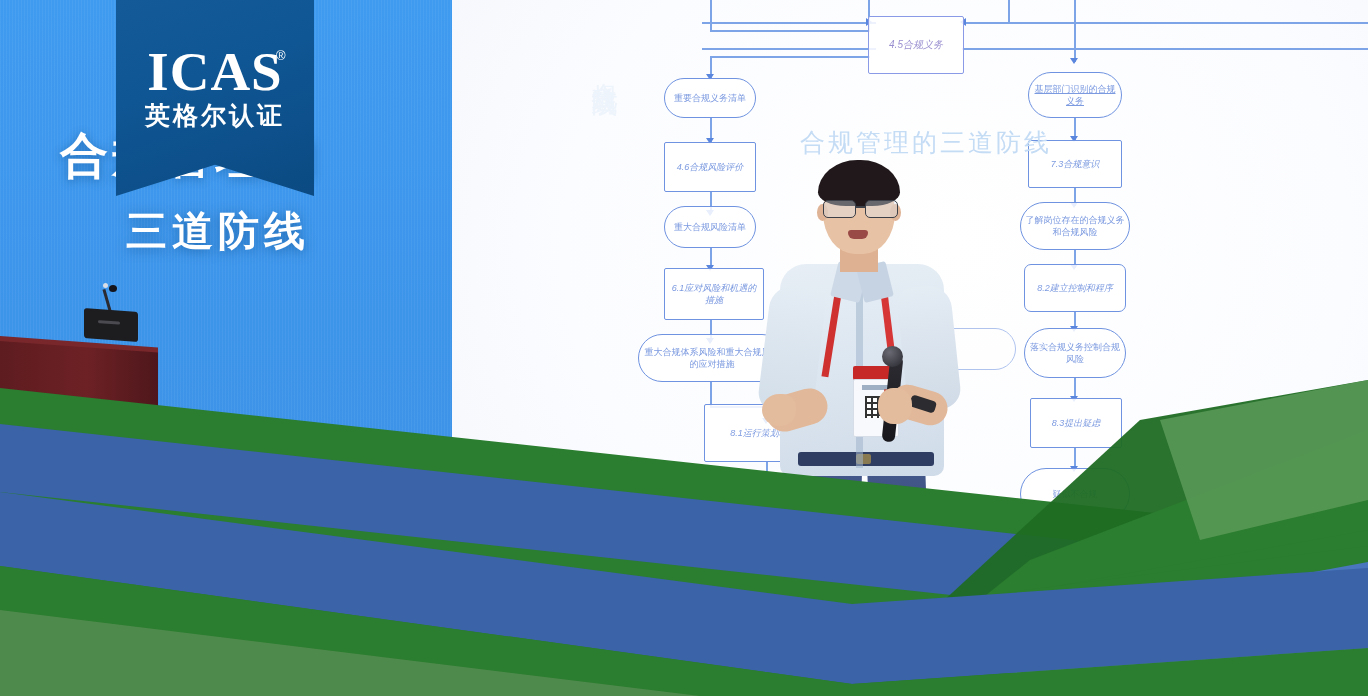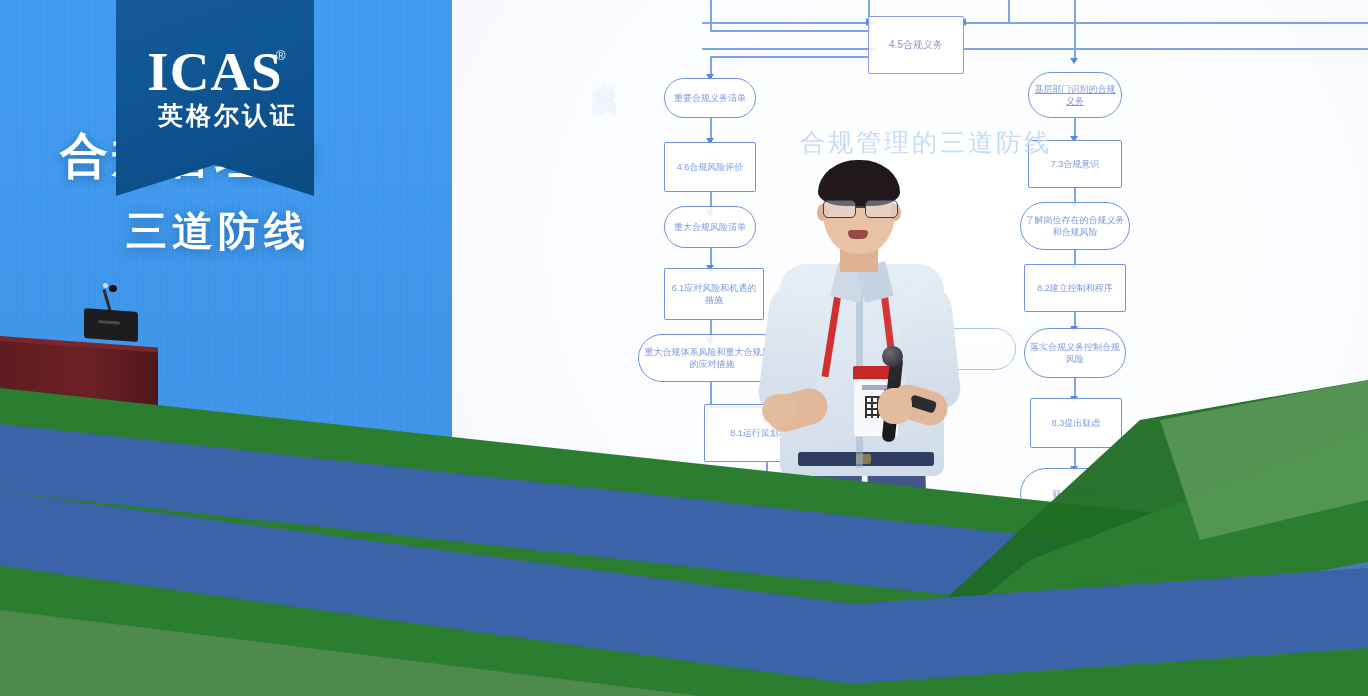--- a/index.html
+++ b/index.html
@@ -26,21 +26,21 @@
   
   .slide-heading{position:absolute;left:800px;top:126px;font-size:25px;
         color:#c5dcf5;letter-spacing:3px;white-space:nowrap;font-weight:400;}
 
   
   .fc{position:absolute;left:452px;top:0;width:916px;height:696px;}
   .node{position:absolute;box-sizing:border-box;border:1.6px solid #6f93e0;
         background:rgba(255,255,255,.86);display:flex;align-items:center;
         justify-content:center;text-align:center;color:#7c9ae0;
         font-size:9px;line-height:12px;padding:2px 4px;}
-  .node.rect{border-radius:2px;}
+  .node.rect{border-radius:2px;font-style:italic;}
   .node.pill{border-radius:40px;}
   .node.key{color:#9a8fd0;font-size:10px;border-color:#8a9ae6;}
   .ln{position:absolute;background:#7ea4e8;}
   .ln.h{height:1.6px;}
   .ln.v{width:1.6px;}
   .arw{position:absolute;width:0;height:0;border-left:4px solid transparent;
         border-right:4px solid transparent;border-top:6px solid #5b86de;}
   .arw.right{border-top:4px solid transparent;border-bottom:4px solid transparent;
         border-left:6px solid #5b86de;border-right:0;}
   .arw.left{border-top:4px solid transparent;border-bottom:4px solid transparent;
@@ -66,21 +66,21 @@
   
   .plaque{position:absolute;left:116px;top:0;width:198px;height:196px;
         background:linear-gradient(160deg,#145a98 0%,#0f5694 40%,#0b4a82 100%);
         clip-path:polygon(0 0,100% 0,100% 100%,50% 84%,0 100%);
         box-shadow:0 4px 18px rgba(0,0,0,.28);}
   .plaque-icas{position:absolute;left:116px;top:44px;width:198px;text-align:center;
         color:#fff;font-family:"Liberation Serif",serif;font-weight:700;
         font-size:55px;letter-spacing:1px;line-height:56px;}
   .plaque-r{position:absolute;left:276px;top:48px;color:#fff;font-size:13px;}
   .plaque-cn{position:absolute;left:116px;top:99px;width:198px;text-align:center;
-        color:#fff;font-size:25px;letter-spacing:3px;font-weight:600;padding-left:13px;}
+        color:#fff;font-size:25px;letter-spacing:3px;font-weight:600;}
 
   
   .banner-top{position:absolute;left:60px;top:124px;width:330px;height:66px;
         color:#ffffff;font-size:48px;font-weight:700;letter-spacing:4px;
         white-space:nowrap;text-shadow:0 2px 10px rgba(0,60,120,.45);}
   .banner-main{position:absolute;left:126px;top:204px;width:300px;
         color:#ffffff;font-size:41px;font-weight:700;letter-spacing:5px;
         white-space:nowrap;text-shadow:0 2px 12px rgba(0,60,120,.5);}
 
   
@@ -246,21 +246,21 @@
     <div class="node pill" style="left:272px;top:476px;width:122px;height:52px;">重要合规义务风险得到控制</div>
 
     <div class="node rect" style="left:300px;top:556px;width:116px;height:54px;">9.1监视测量分析和评价</div>
 
     <div class="node pill" style="left:576px;top:72px;width:94px;height:46px;text-decoration:underline;">基层部门识别的合规义务</div>
 
     <div class="node rect" style="left:576px;top:140px;width:94px;height:48px;">7.3合规意识</div>
 
     <div class="node pill" style="left:568px;top:202px;width:110px;height:48px;">了解岗位存在的合规义务和合规风险</div>
 
-    <div class="node rect" style="left:572px;top:264px;width:102px;height:48px;">8.2建立控制和程序</div>
+    <div class="node rect" style="left:572px;top:264px;width:102px;height:48px;border-radius:7px;">8.2建立控制和程序</div>
 
     <div class="node pill" style="left:572px;top:328px;width:102px;height:50px;">落实合规义务控制合规风险</div>
 
     <div class="node rect" style="left:578px;top:398px;width:92px;height:50px;">8.3提出疑虑</div>
 
     <div class="node pill" style="left:568px;top:468px;width:110px;height:52px;">疑似不合规</div>
 
     <div class="node pill" style="left:468px;top:328px;width:96px;height:42px;opacity:.55;"></div>
   </div>
 

